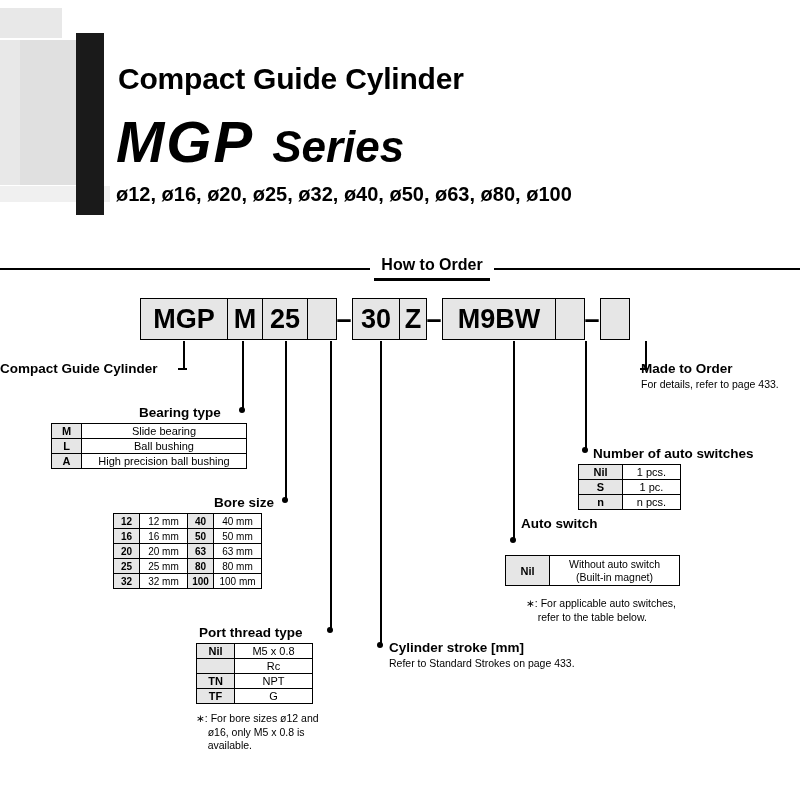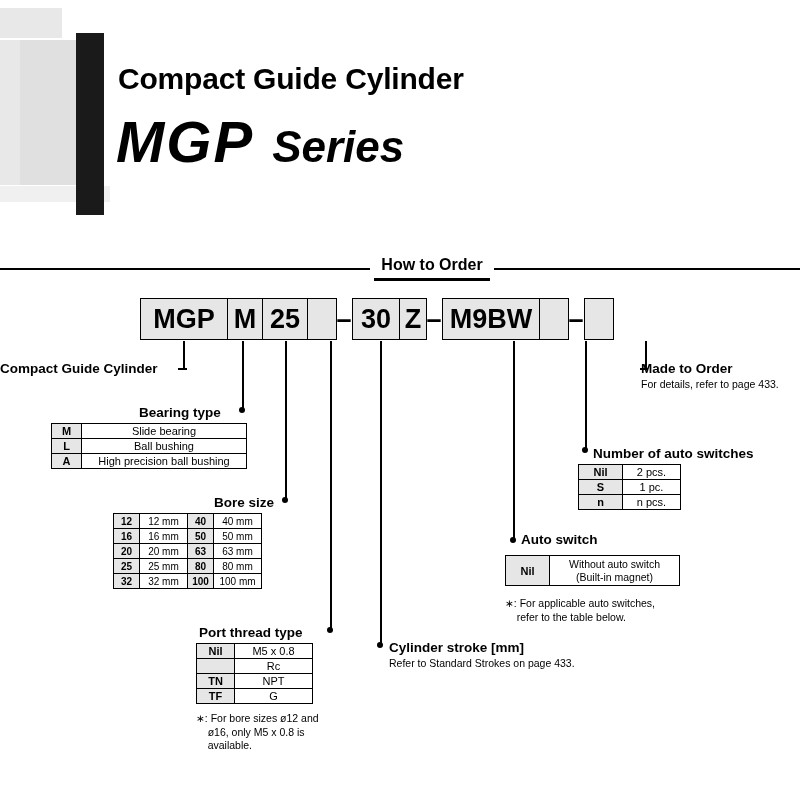--- a/index.html
+++ b/index.html
@@ -203,39 +203,40 @@
 <div class="header">
   <div class="hdr-grey-1"></div>
   <div class="hdr-grey-2"></div>
   <div class="hdr-grey-3"></div>
   <div class="hdr-grey-4"></div>
   <div class="hdr-blackbar"></div>
   <div class="hdr-title">Compact Guide Cylinder</div>
   <div class="hdr-series">
     <span class="sname">MGP</span><span class="sword">Series</span>
   </div>
+  <div class="hdr-bores">ø12, ø16, ø20, ø25, ø32, ø40, ø50, ø63, ø80, ø100</div>
 </div>
 
 <div class="hto-wrap">
   <div class="hto-rule-left"></div>
   <div class="hto-rule-right"></div>
   <div class="hto-title">How to Order</div>
   <div class="hto-underline"></div>
 </div>
 
 <div class="code-row">
   <div class="cbox" style="width:88px;">MGP</div>
   <div class="cbox" style="width:36px;">M</div>
   <div class="cbox" style="width:46px;">25</div>
   <div class="cbox" style="width:30px;"></div>
   <div class="dash">–</div>
   <div class="cbox" style="width:48px;">30</div>
   <div class="cbox" style="width:28px;">Z</div>
   <div class="dash">–</div>
-  <div class="cbox" style="width:98px;">M9BW</div>
+  <div class="cbox" style="width:114px;">M9BW</div>
   <div class="cbox" style="width:30px;"></div>
   <div class="dash">–</div>
   <div class="cbox" style="width:30px;"></div>
 </div>
 
 <div class="vline" style="left:183px; top:341px; height:28px;"></div>
 <div class="hline" style="left:183px; top:368px; width:4px;"></div>
 <div class="lbl" style="left:0px; top:361px;">Compact Guide Cylinder</div>
 <div class="hline" style="left:178px; top:368px; width:8px;"></div>
 
@@ -324,43 +325,43 @@
     ø16, only M5 x 0.8 is
     available.</div>
 
 <div class="vline" style="left:380px; top:341px; height:305px;"></div>
 <div class="dot" style="left:377px; top:642px;"></div>
 <div class="lbl" style="left:389px; top:640px;">Cylinder stroke [mm]</div>
 <div class="note" style="left:389px; top:657px;">Refer to Standard Strokes on page 433.</div>
 
 <div class="vline" style="left:513px; top:341px; height:200px;"></div>
 <div class="dot" style="left:510px; top:537px;"></div>
-<div class="lbl" style="left:521px; top:516px;margin-top:16px;">Auto switch</div>
+<div class="lbl" style="left:521px; top:516px;">Auto switch</div>
 <table class="spec" style="left:505px; top:555px;">
   <tbody>
       <tr>
     <td class="key" style="width:44px;">Nil</td>
     <td class="val" style="width:130px; height:30px;">
       <div class="two-line">Without auto switch</div>
       <div class="two-line">(Built-in magnet)</div>
     </td>
   </tr>
 </tbody>
   </table>
-<div class="note" style="left:505px; top:597px; white-space:pre;">∗: For applicable auto switches,
+<div class="note" style="left:526px; top:597px; white-space:pre;">∗: For applicable auto switches,
     refer to the table below.</div>
 
 <div class="vline" style="left:585px; top:341px; height:110px;"></div>
 <div class="dot" style="left:582px; top:447px;"></div>
 <div class="lbl" style="left:593px; top:446px;">Number of auto switches</div>
 <table class="spec" style="left:578px; top:464px;">
   <tbody>
       <tr>
     <td class="key" style="width:44px;">Nil</td>
-    <td class="val" style="width:58px;">2 pcs.</td>
+    <td class="val" style="width:58px;">1 pcs.</td>
   </tr>
   <tr>
     <td class="key">S</td>
     <td class="val">1 pc.</td>
   </tr>
   <tr>
     <td class="key">n</td>
     <td class="val">n pcs.</td>
   </tr>
 </tbody>

